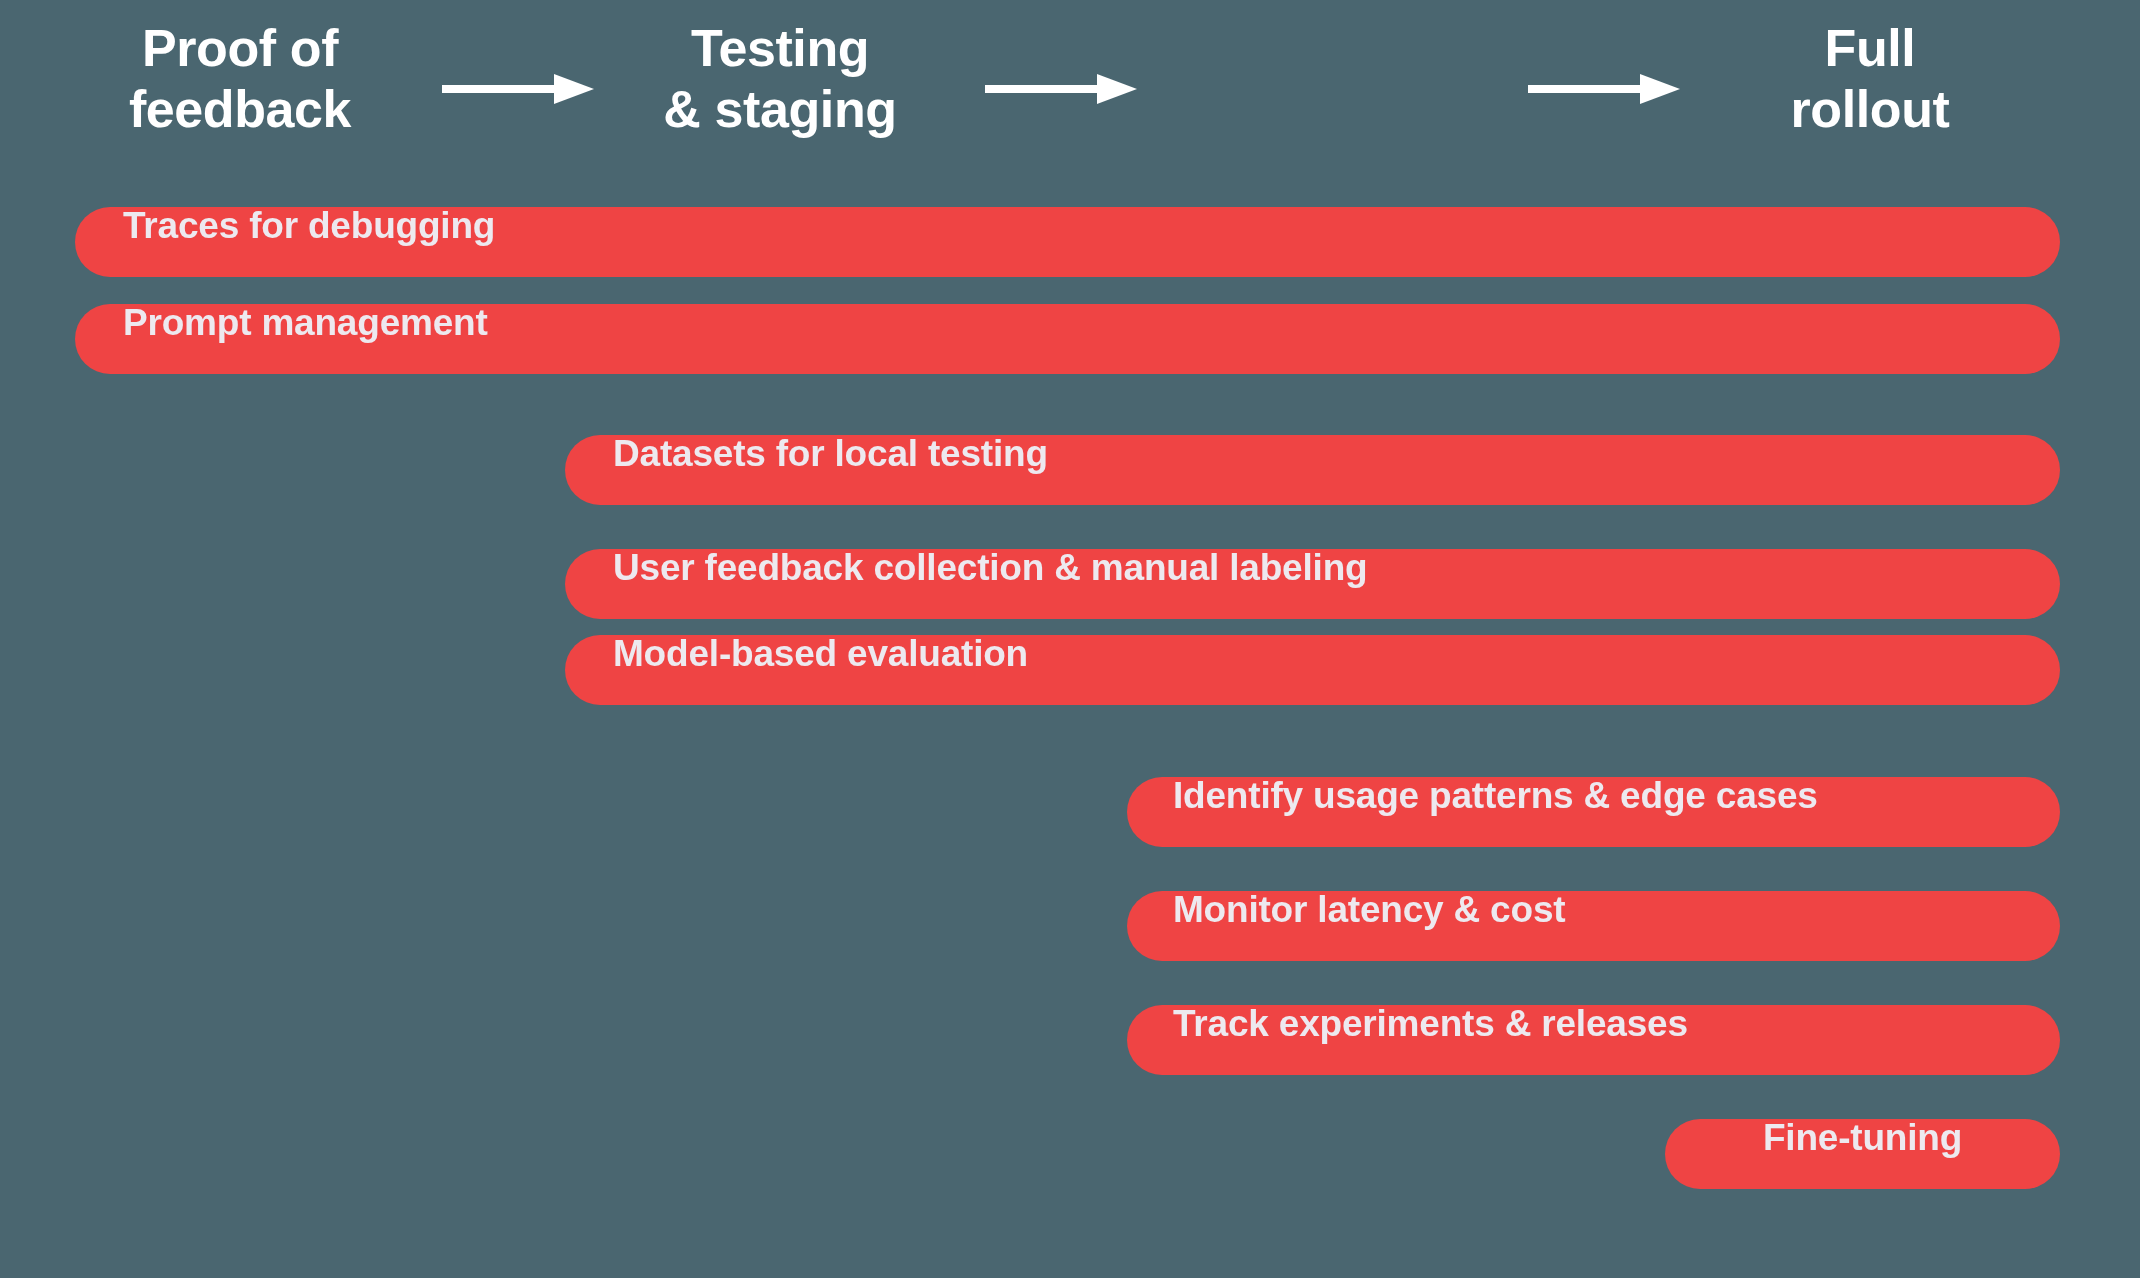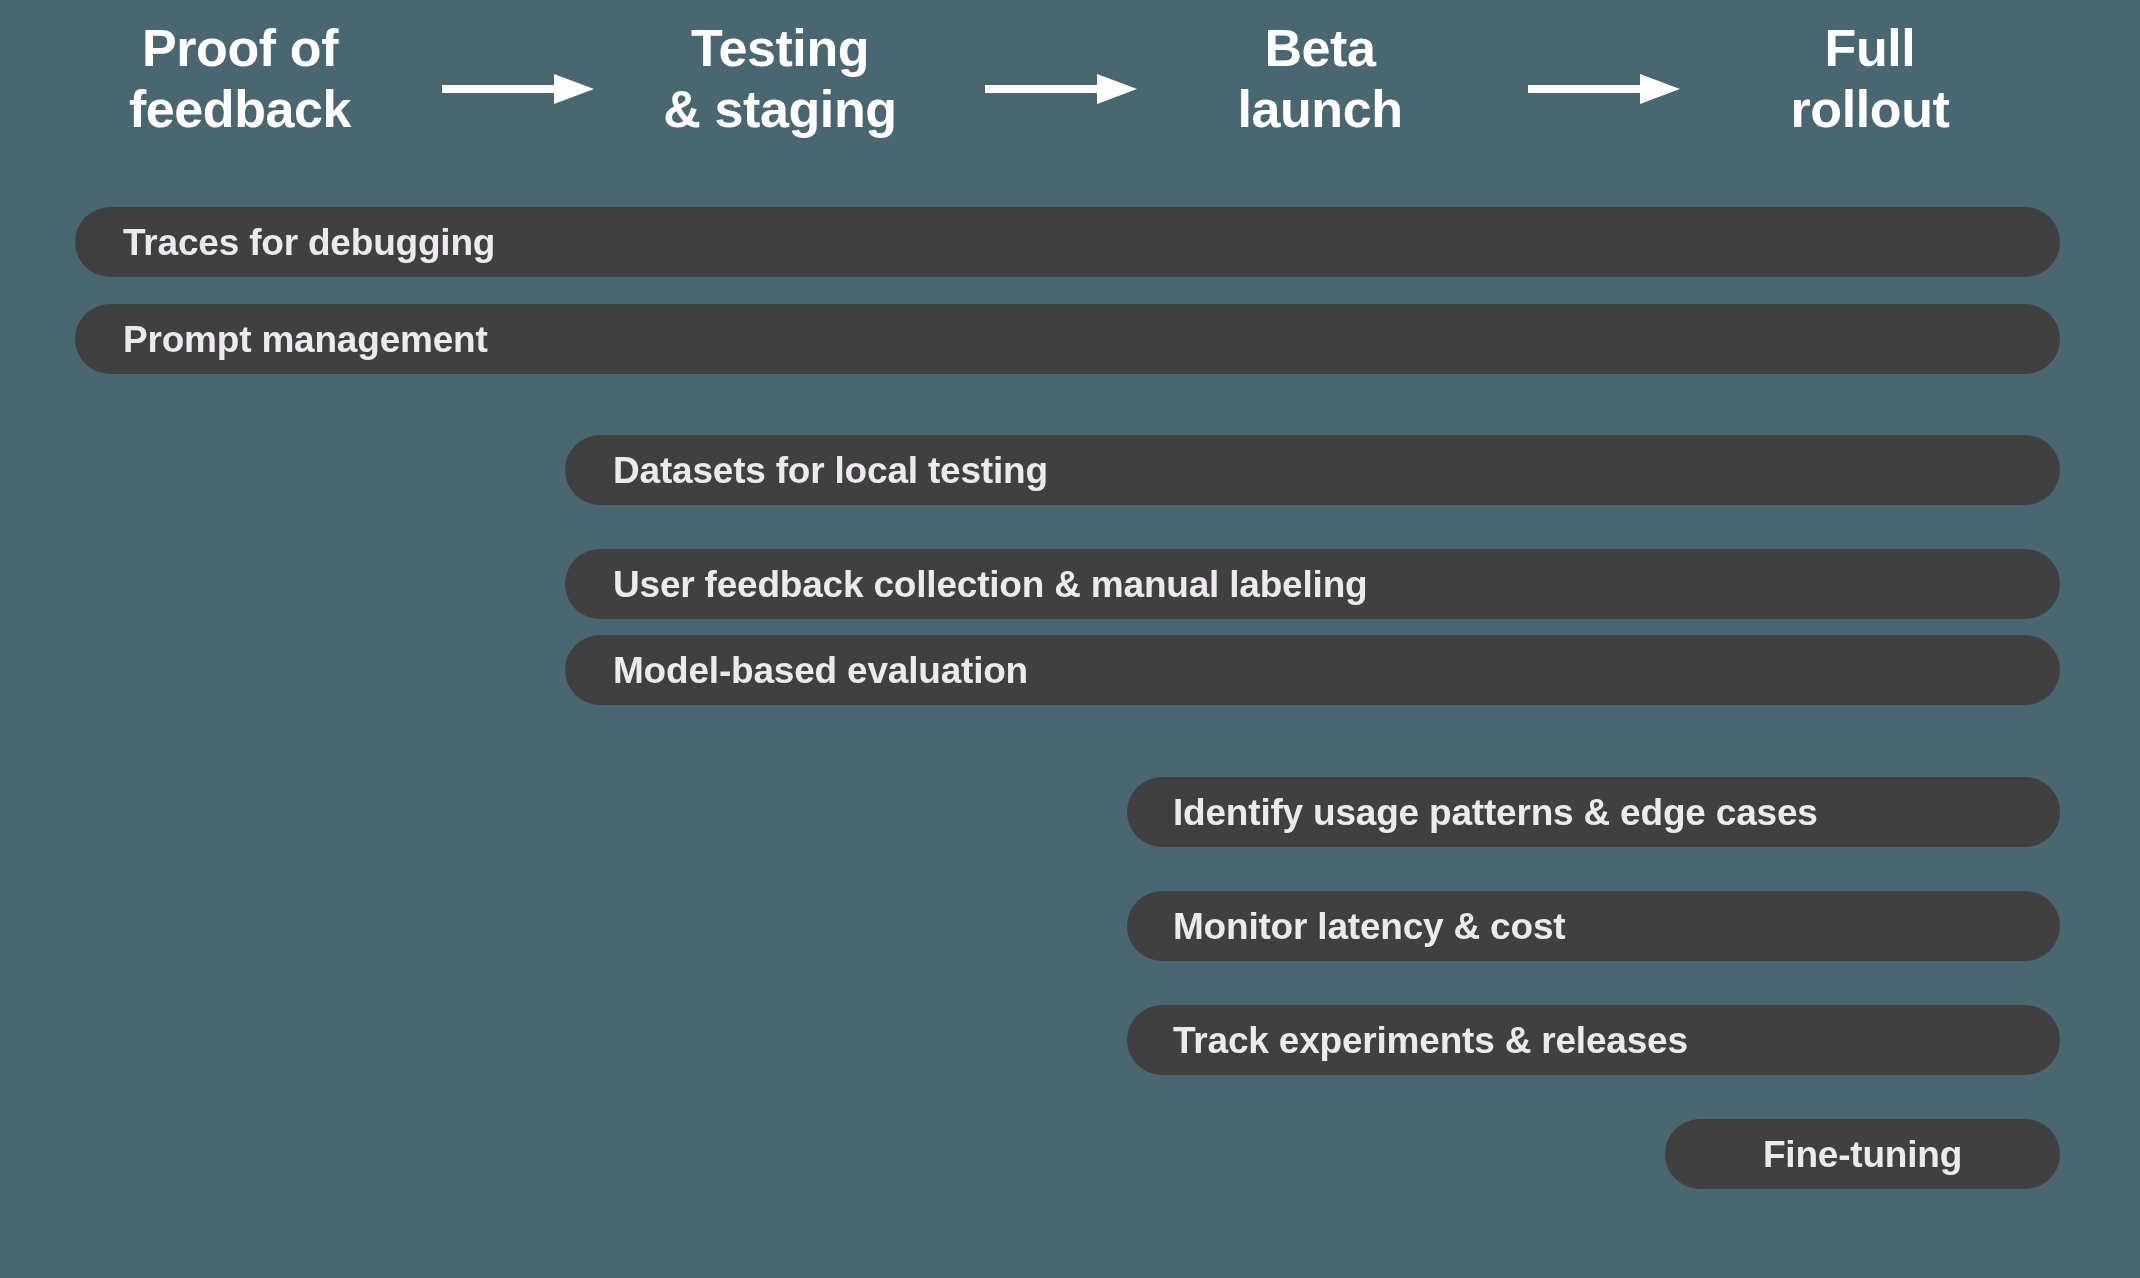--- a/index.html
+++ b/index.html
@@ -54,24 +54,24 @@
   #pill-stack {
     position: absolute;
     left: 0;
     top: 0;
     width: 2140px;
     height: 1278px;
   }
   .pill {
     position: absolute;
     height: 70px;
-    background: #404040;
+    background: #ef4444;
     border-radius: 46px;
     display: flex;
-    align-items: center;
+    align-items: flex-start;
     box-sizing: border-box;
   }
   .pill-label {
     color: #EDE9EF;
     font-size: 37px;
     font-weight: 700;
     letter-spacing: -0.2px;
     white-space: nowrap;
     line-height: 1;
   }
@@ -100,22 +100,20 @@
   <div class="phase phase-1">Testing
 &amp; staging</div>
 
   <div class="arrow arrow-1">
     <svg viewBox="0 0 152 34" xmlns="http://www.w3.org/2000/svg" aria-hidden="true">
       <rect x="0" y="13" width="122" height="8" fill="#FFFFFF"></rect>
       <polygon points="112,2 152,17 112,32" fill="#FFFFFF"></polygon>
     </svg>
   </div>
 
-  <div class="phase phase-2">Beta
-launch</div>
 
   <div class="arrow arrow-2">
     <svg viewBox="0 0 152 34" xmlns="http://www.w3.org/2000/svg" aria-hidden="true">
       <rect x="0" y="13" width="122" height="8" fill="#FFFFFF"></rect>
       <polygon points="112,2 152,17 112,32" fill="#FFFFFF"></polygon>
     </svg>
   </div>
 
   <div class="phase phase-3">Full
 rollout</div>

